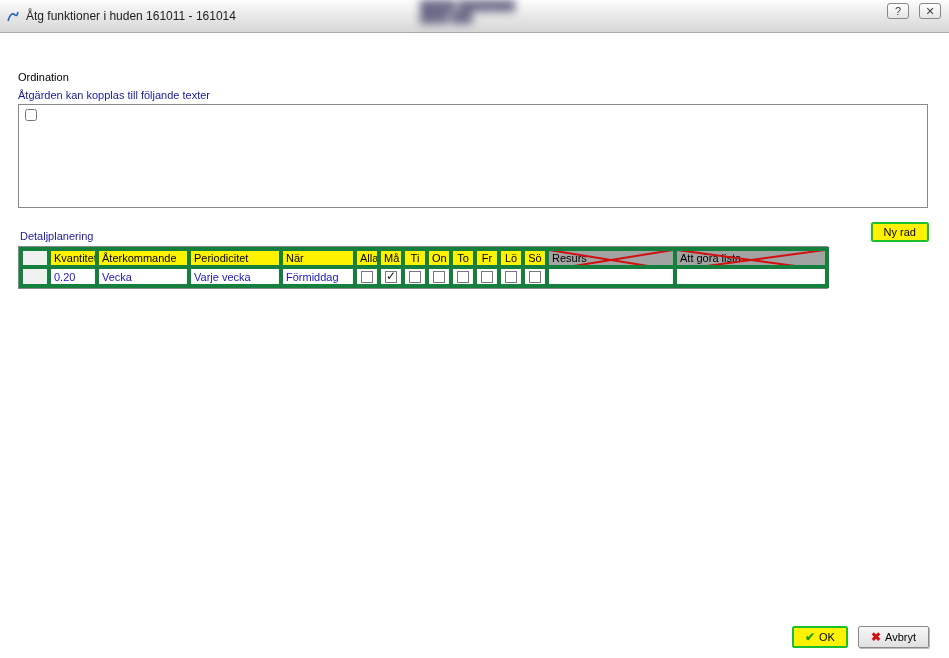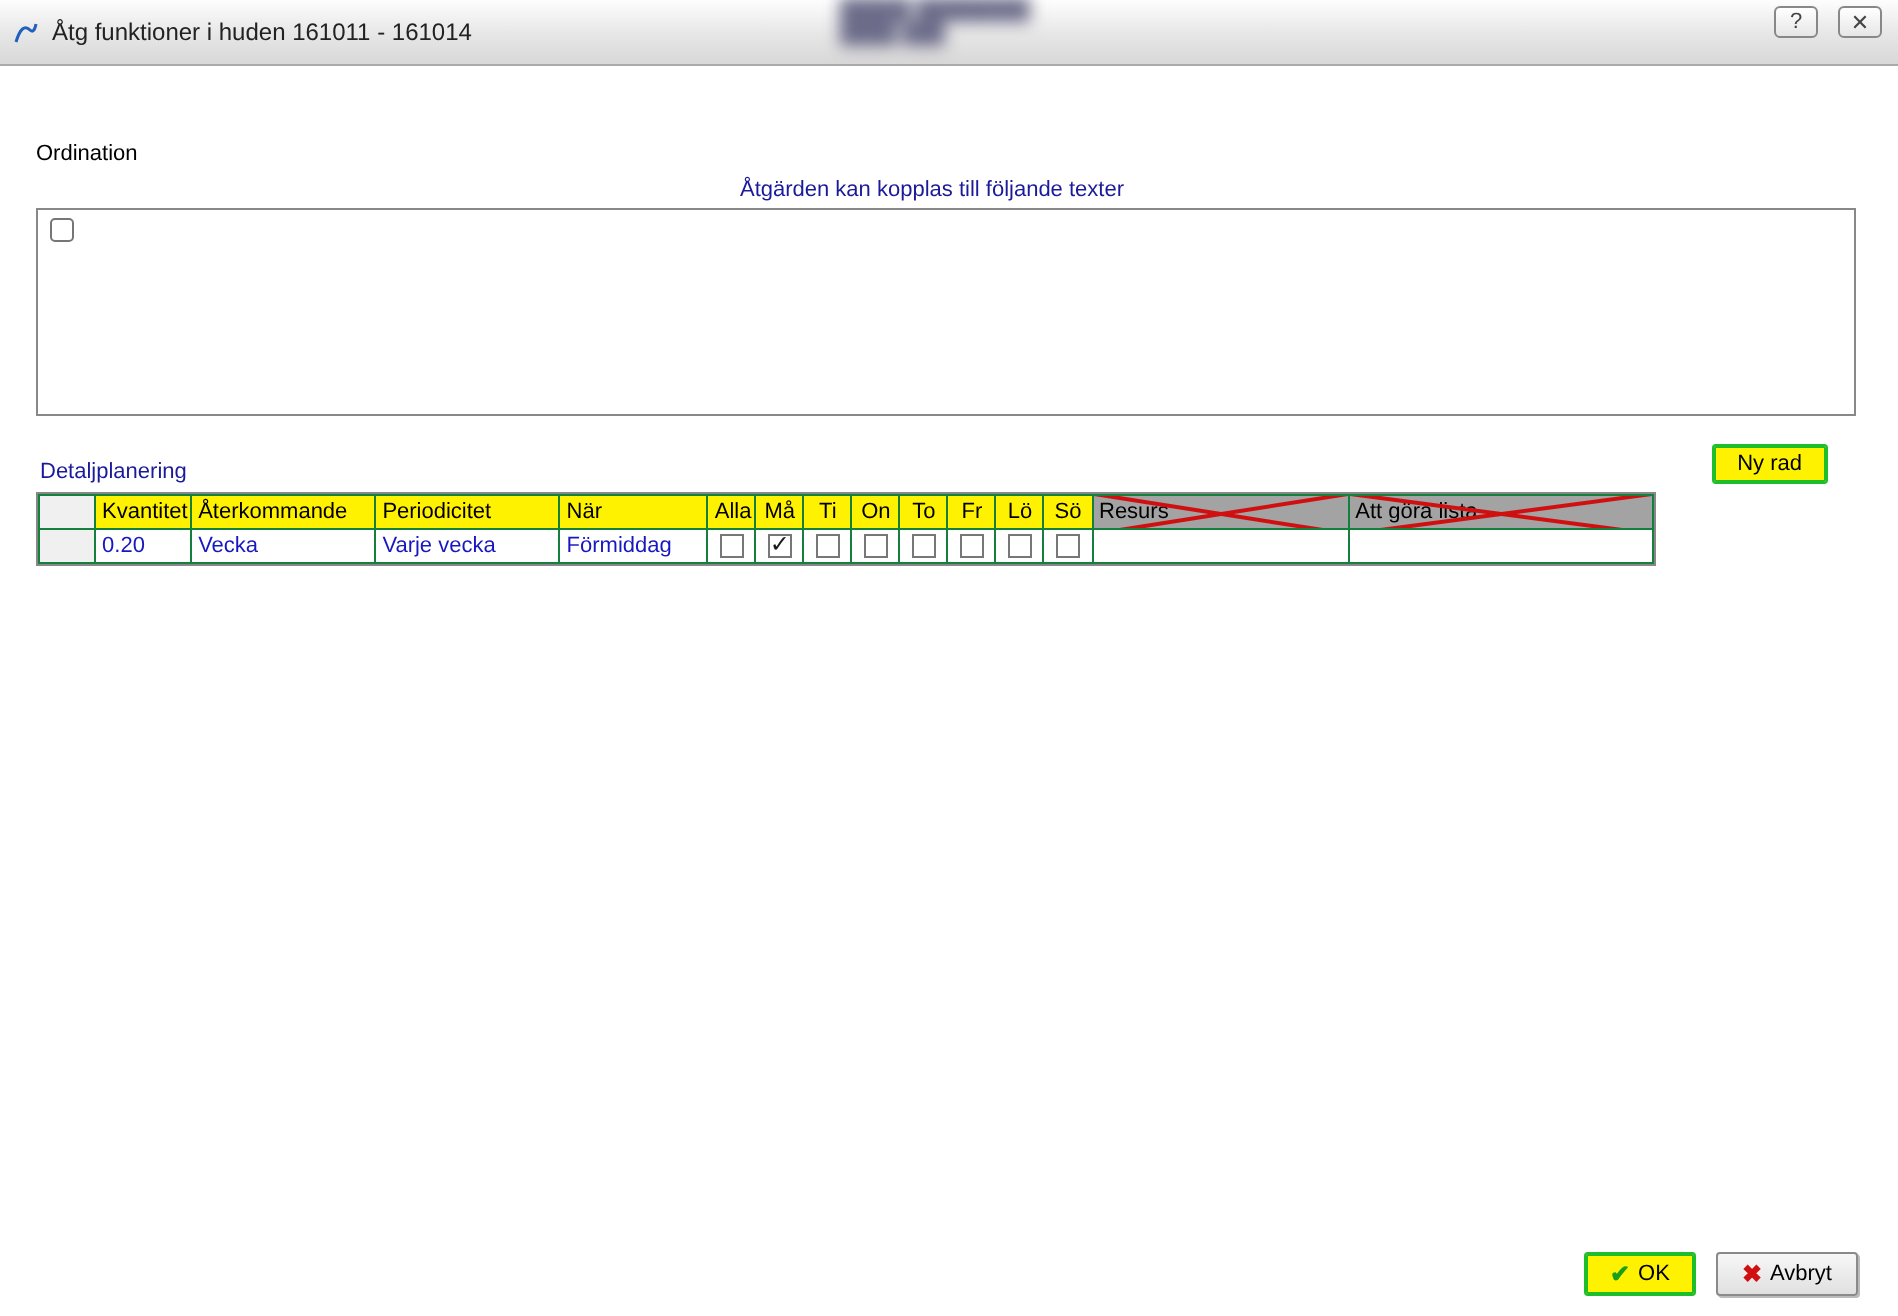--- a/index.html
+++ b/index.html
@@ -40,24 +40,24 @@
       display: flex; gap: 10px;
     }
     .win-btn {
       width: 22px; height: 16px;
       border: 1px solid #888; border-radius: 3px;
       background: linear-gradient(to bottom,#fff,#e6e6e6);
       display: flex; align-items: center; justify-content: center;
       font-size: 11px; color: #444; cursor: default;
     }
     .content {
-      padding: 14px 35px 10px 18px;
+      padding: 14px 20px 10px 18px;
     }
     .ordination { color: #000; margin-top: 24px; }
-    .section-label { color: #1a1a9a; margin-top: 6px; margin-bottom: 3px; text-align: center; }
+    .section-label { color: #1a1a9a; margin-top: 6px; margin-bottom: 3px; }
     .texter-box {
       width: 910px; height: 104px;
       border: 1px solid #888; background: #fff;
       padding: 4px 6px;
       overflow: auto;
     }
     .check-row { display: flex; align-items: center; gap: 4px; }
     .check-row input { width: 12px; height: 12px; }
 
     .detalj-row {
@@ -71,21 +71,21 @@
       display: inline-flex; align-items: center; gap: 4px;
     }
     .btn.highlight-yellow {
       background: #fff200;
       border: 1px solid #1cbf2a;
       box-shadow: 0 0 0 1px #1cbf2a inset;
     }
     .table-wrap { margin-top: 4px; border: 1px solid #888; width: 810px; }
     table { border-collapse: collapse; width: 100%; table-layout: fixed; }
     th, td {
-      border: 1px solid #15803d;
+      border: 4px solid #15803d;
       font-size: 11px;
       padding: 1px 3px;
       height: 17px;
       text-align: left;
       overflow: hidden;
     }
     th { font-weight: normal; background: #a3a3a3; }
     th.hl, .hl-header { background: #fff200; }
     td.val { color: #1818c0; }
     .row-handle { width: 28px; background: #f0f0f0; }

